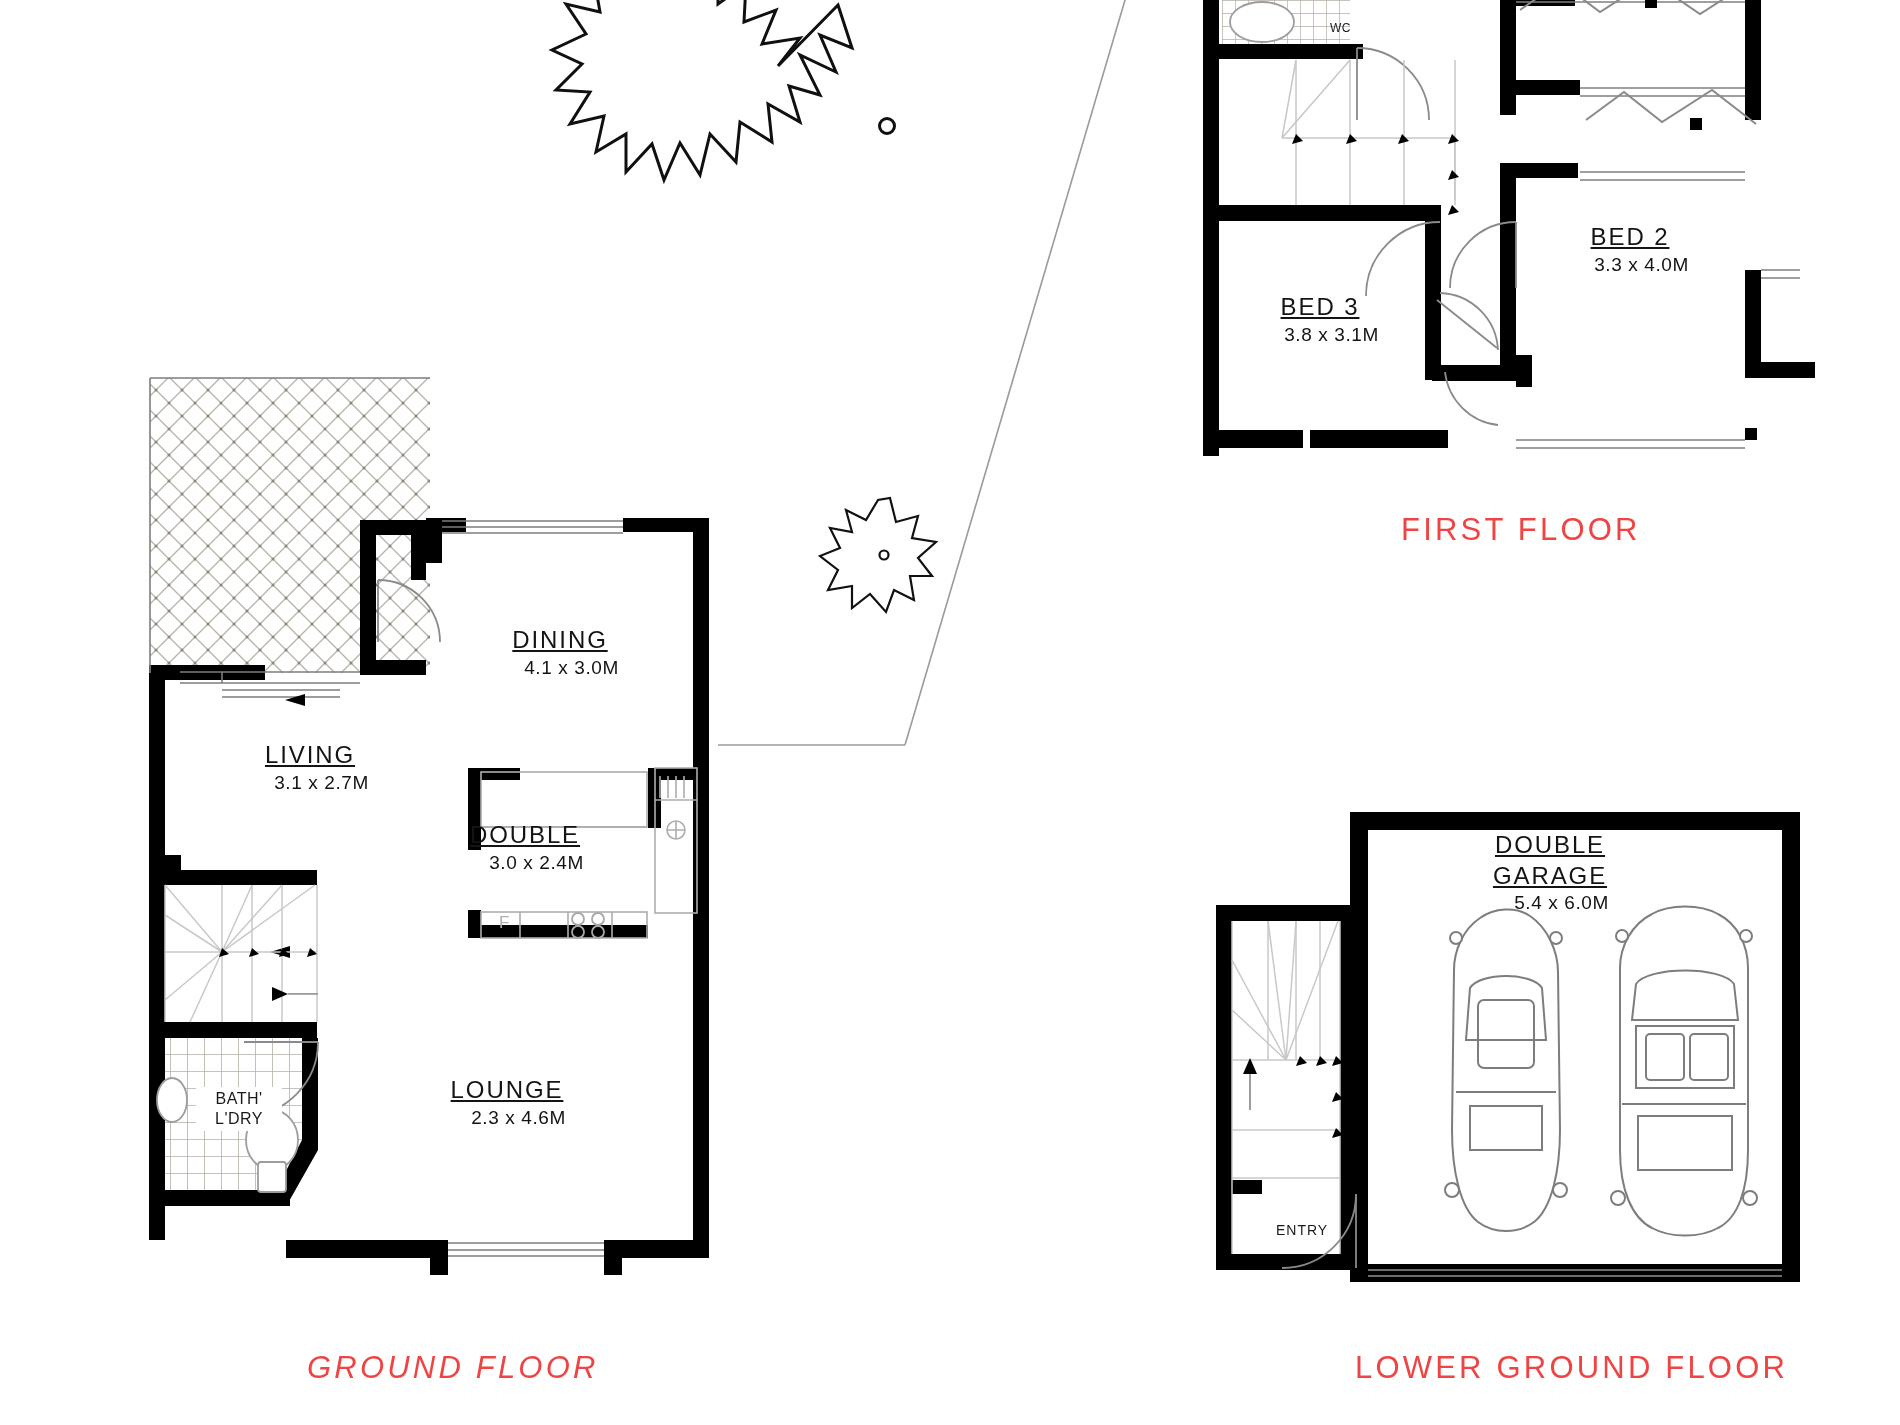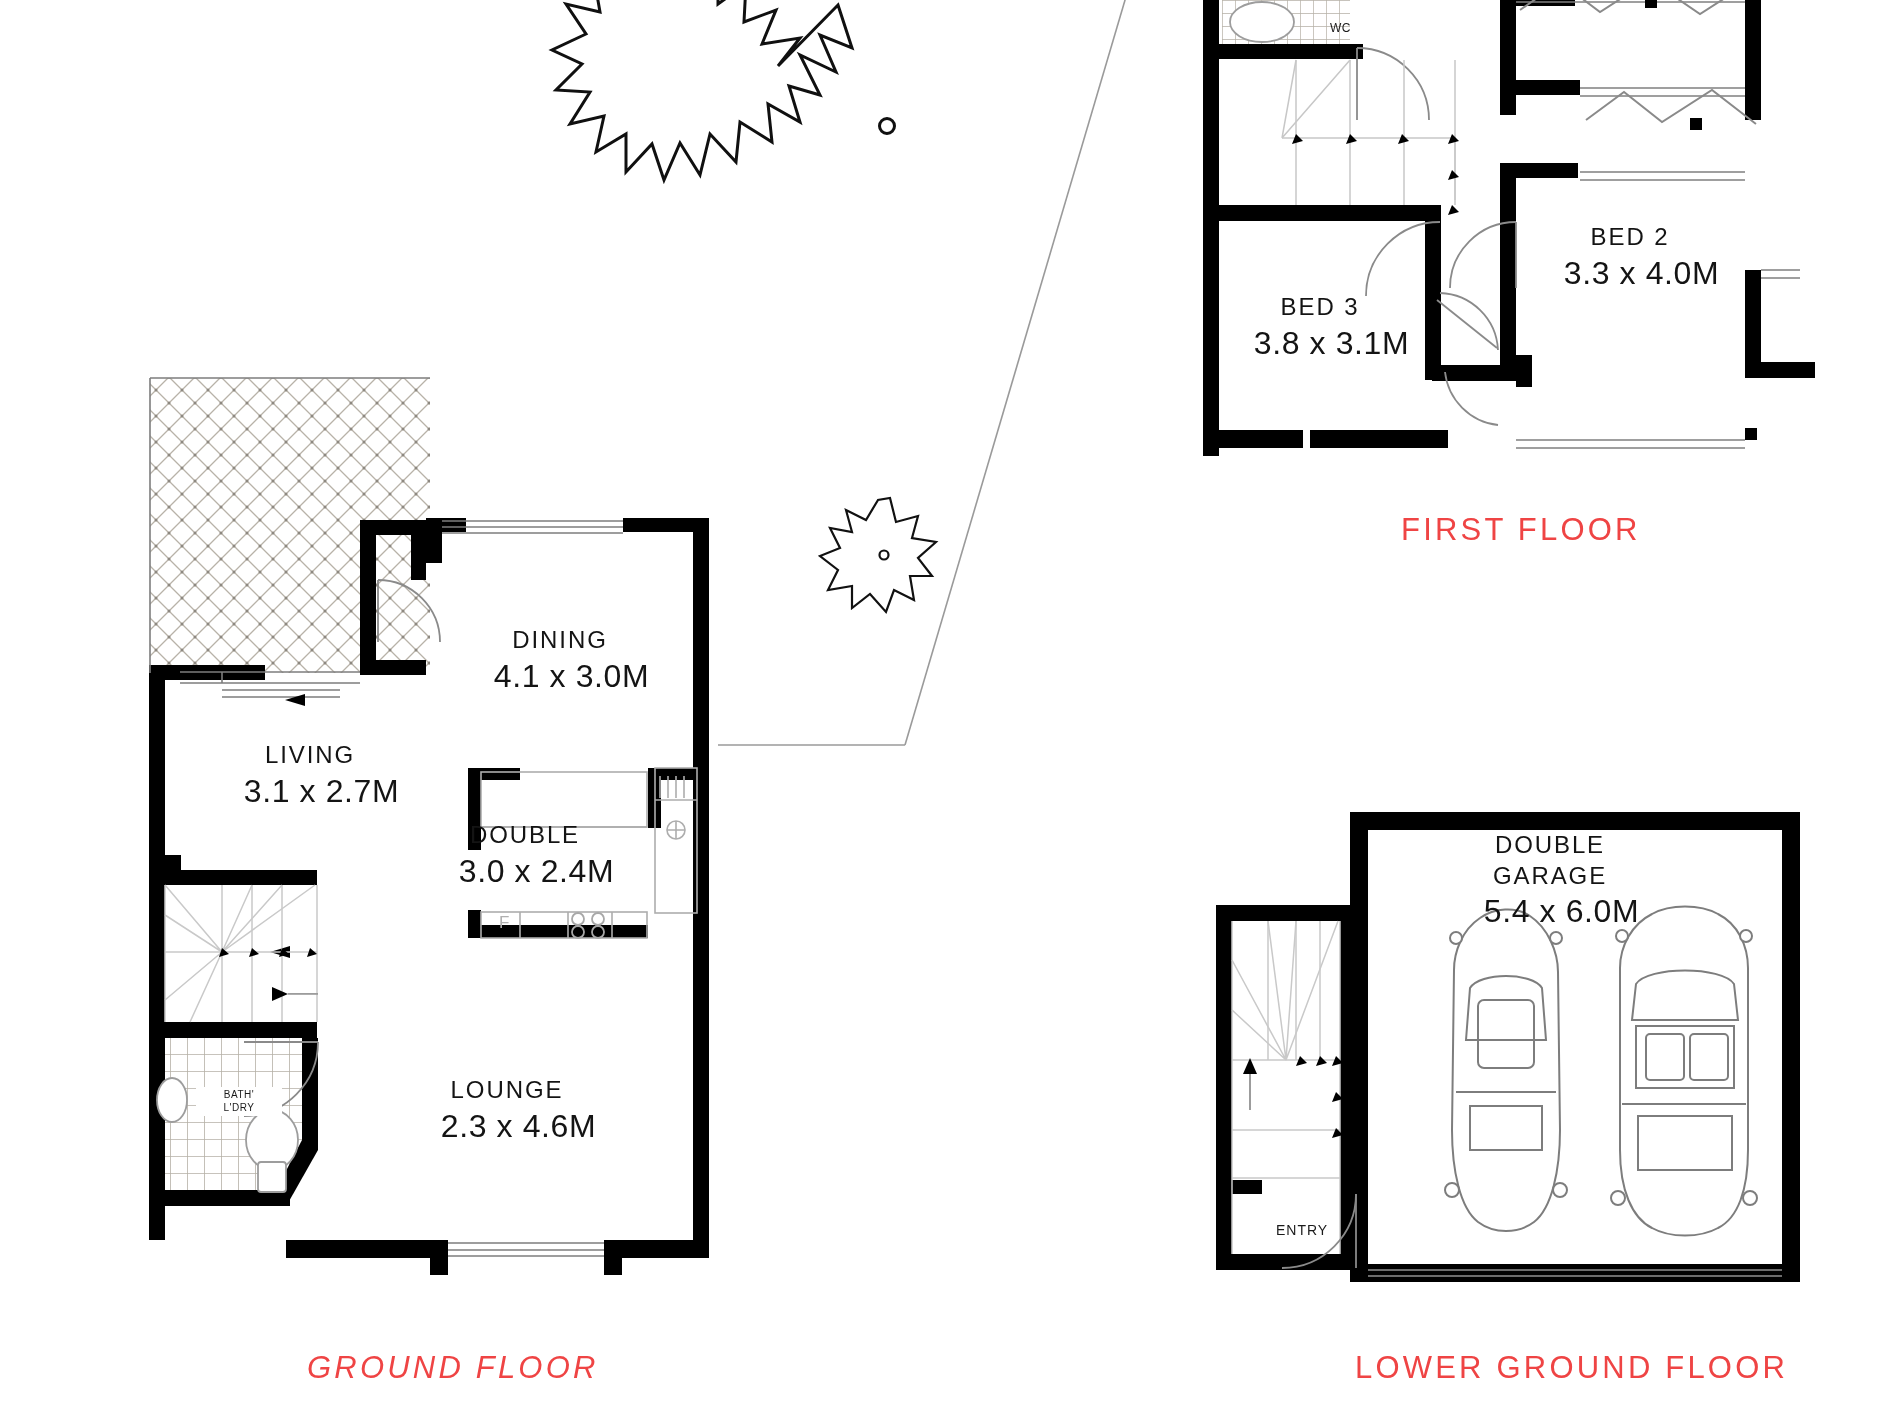--- a/index.html
+++ b/index.html
@@ -36,38 +36,39 @@
     text-align: center;
     font-family: "Liberation Sans", sans-serif;
     color: #141414;
     white-space: nowrap;
     line-height: 1.28;
   }
   .room-label .rname {
     display: block;
     font-size: 24px;
     letter-spacing: 1.9px;
+    text-decoration: underline;
   }
   .room-label .rdim {
     display: block;
-    font-size: 32px;
+    font-size: 19px;
     letter-spacing: 0.6px;
     padding-left: 23px;
   }
   .small-label {
     position: absolute;
     font-size: 13px;
     letter-spacing: 0.8px;
     color: #1a1a1a;
     font-family: "Liberation Sans", sans-serif;
     white-space: nowrap;
   }
   .tiny-label {
     position: absolute;
-    font-size: 10px;
+    font-size: 16px;
     letter-spacing: 0.5px;
     color: #1a1a1a;
     font-family: "Liberation Sans", sans-serif;
     white-space: nowrap;
     text-align: center;
     line-height: 1.25;
   }
 </style>
 </head>
 <body>

